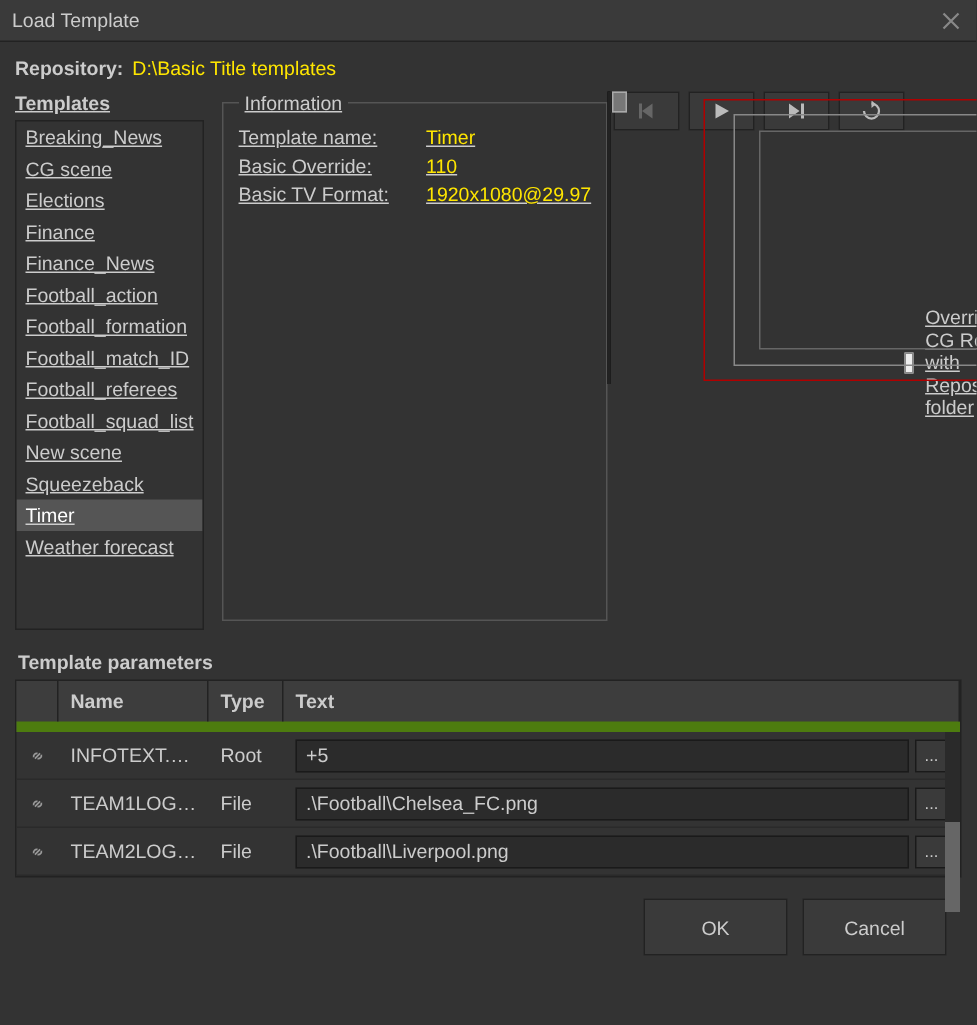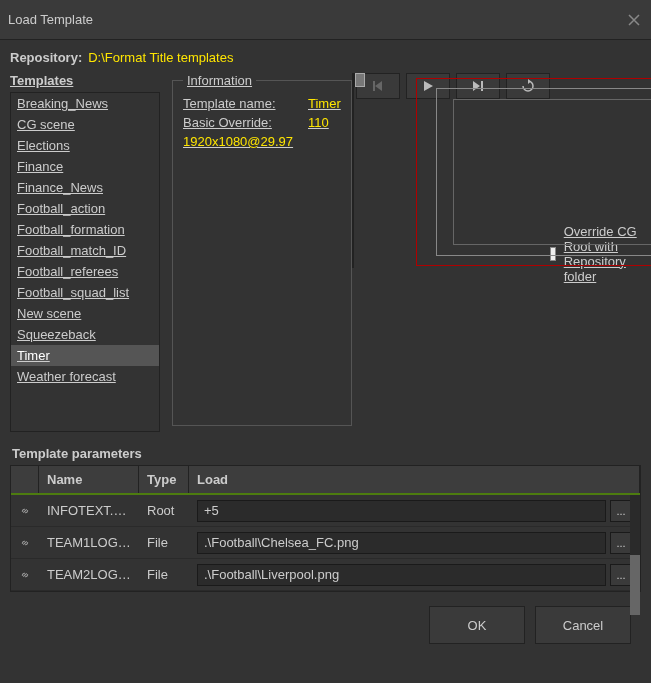--- a/index.html
+++ b/index.html
@@ -1,17 +1,17 @@
 <!DOCTYPE html>
 <html><head>
 <meta charset="utf-8">
 <style>
   * { box-sizing: border-box; margin: 0; padding: 0; font-family: "Segoe UI", Arial, sans-serif; }
   body { background: #333; width: 651px; height: 683px; overflow: hidden; color: #ccc; font-size: 13px; }
-  .titlebar { height: 40px; background: #3a3a3a; border-bottom: 1px solid #222; display: flex; align-items: center; padding: 0 8px; }
+  .titlebar { height: 28px; background: #3a3a3a; border-bottom: 1px solid #222; display: flex; align-items: center; padding: 0 8px; }
   .titlebar .title { flex: 1; color: #ccc; font-size: 13px; }
   .titlebar .close { width: 18px; height: 18px; display:flex; align-items:center; justify-content:center; color:#888; font-size:16px; }
   .dialog-body { padding: 10px 10px 8px 10px; }
   .repo-row { display:flex; align-items:center; margin-bottom:8px; }
   .repo-label { color:#ccc; font-weight:600; margin-right:6px; }
   .repo-value { color:#ffe600; }
   .top-row { display:flex; gap:12px;text-decoration:underline; }
   .templates-panel { width:150px; }
   .panel-title { color:#ccc; font-weight:600; margin-bottom:4px; }
   .templates-list { border:1px solid #222; background:#333; height:340px; overflow:hidden; }
@@ -30,21 +30,21 @@
   .timeline { height:14px; background:#3a3a3a; position:relative; border:1px solid #222; margin-bottom:6px; }
   .timeline .thumb { position:absolute; left:0; top:-1px; width:10px; height:14px; background:#777; border:1px solid #aaa; }
   .timeline .mark { position:absolute; top:-1px; width:2px; height:16px; background:#3a9dff; }
   .controls { display:flex; justify-content:center; gap:6px; margin-bottom:6px; }
   .ctrl-btn { width:44px; height:26px; background:#3a3a3a; border:1px solid #222; display:flex; align-items:center; justify-content:center; color:#bbb; }
   .ctrl-btn.disabled { color:#555; }
   .override-row { display:flex; align-items:center; gap:8px; padding:2px 0 0 0; }
   .chk { width:14px; height:14px; background:#eee; border:1px solid #888; display:inline-block; }
   .params-title { color:#ccc; font-weight:600; margin:14px 0 4px 2px; }
   .params-table { border:1px solid #222; background:#333; }
-  .pt-head { display:flex; background:#3d3d3d; border-bottom:2px solid #4d7c0f; }
+  .pt-head { display:flex; background:#3d3d3d; border-bottom:7px solid #4d7c0f; }
   .pt-head .col { padding:6px 8px; color:#ccc; font-weight:600; border-right:1px solid #222; }
   .col-icon { width:28px; border-right:1px solid #222; }
   .col-name { width:100px; }
   .col-type { width:50px; }
   .col-value { flex:1; }
   .pt-body { position:relative; }
   .pt-row { display:flex; align-items:center; border-bottom:1px solid #2a2a2a; height:32px; }
   .pt-row .cell { padding:0 8px; color:#ccc; }
   .cell-icon { width:28px; display:flex; align-items:center; justify-content:center; color:#888; }
   .cell-name { width:100px; white-space:nowrap; overflow:hidden; text-overflow:ellipsis; }
@@ -68,21 +68,21 @@
     <svg width="12" height="12" viewBox="0 0 12 12">
         <path d="M1 1 L11 11 M11 1 L1 11" stroke="#888" stroke-width="1.5"></path>
       </svg>
   </div>
 </div>
 
 <div class="dialog-body">
 
   <div class="repo-row">
     <span class="repo-label">Repository:</span>
-    <span class="repo-value">D:\Format Title templates</span>
+    <span class="repo-value">D:\Basic Title templates</span>
   </div>
 
   <div class="top-row">
     <div class="templates-panel">
       <div class="panel-title">Templates</div>
       <div class="templates-list" id="templates-list">
           <div class="tpl-item">Breaking_News</div>
           <div class="tpl-item">CG scene</div>
           <div class="tpl-item">Elections</div>
           <div class="tpl-item">Finance</div>
@@ -105,20 +105,21 @@
         <div id="info-rows">
             <div class="info-row">
               <span class="info-label">Template name:</span>
               <span class="info-value">Timer</span>
             </div>
             <div class="info-row">
               <span class="info-label">Basic Override:</span>
               <span class="info-value">110</span>
             </div>
             <div class="info-row">
+              <span class="info-label">Basic TV Format:</span>
               <span class="info-value">1920x1080@29.97</span>
             </div>
           </div>
       </fieldset>
 
       <div class="preview">
         <div class="prev-red"></div>
         <div class="prev-gray1"></div>
         <div class="prev-gray2"></div>
       </div>
@@ -162,21 +163,21 @@
     </div>
   </div>
 
   <div class="params-title">Template parameters</div>
 
   <div class="params-table">
     <div class="pt-head">
       <div class="col col-icon"></div>
       <div class="col col-name">Name</div>
       <div class="col col-type">Type</div>
-      <div class="col col-value">Load</div>
+      <div class="col col-value">Text</div>
     </div>
     <div class="pt-body" id="pt-body">
         <div class="pt-row">
           <div class="cell cell-icon">
             <svg width="14" height="14" viewBox="0 0 14 14">
               <path d="M5 9 L9 5 M4 8 A2.5 2.5 0 0 1 7 5 M10 6 A2.5 2.5 0 0 1 7 9" stroke="#999" stroke-width="1.3" fill="none"></path>
             </svg>
           </div>
           <div class="cell cell-name">INFOTEXT.Text</div>
           <div class="cell cell-type">Root</div>

